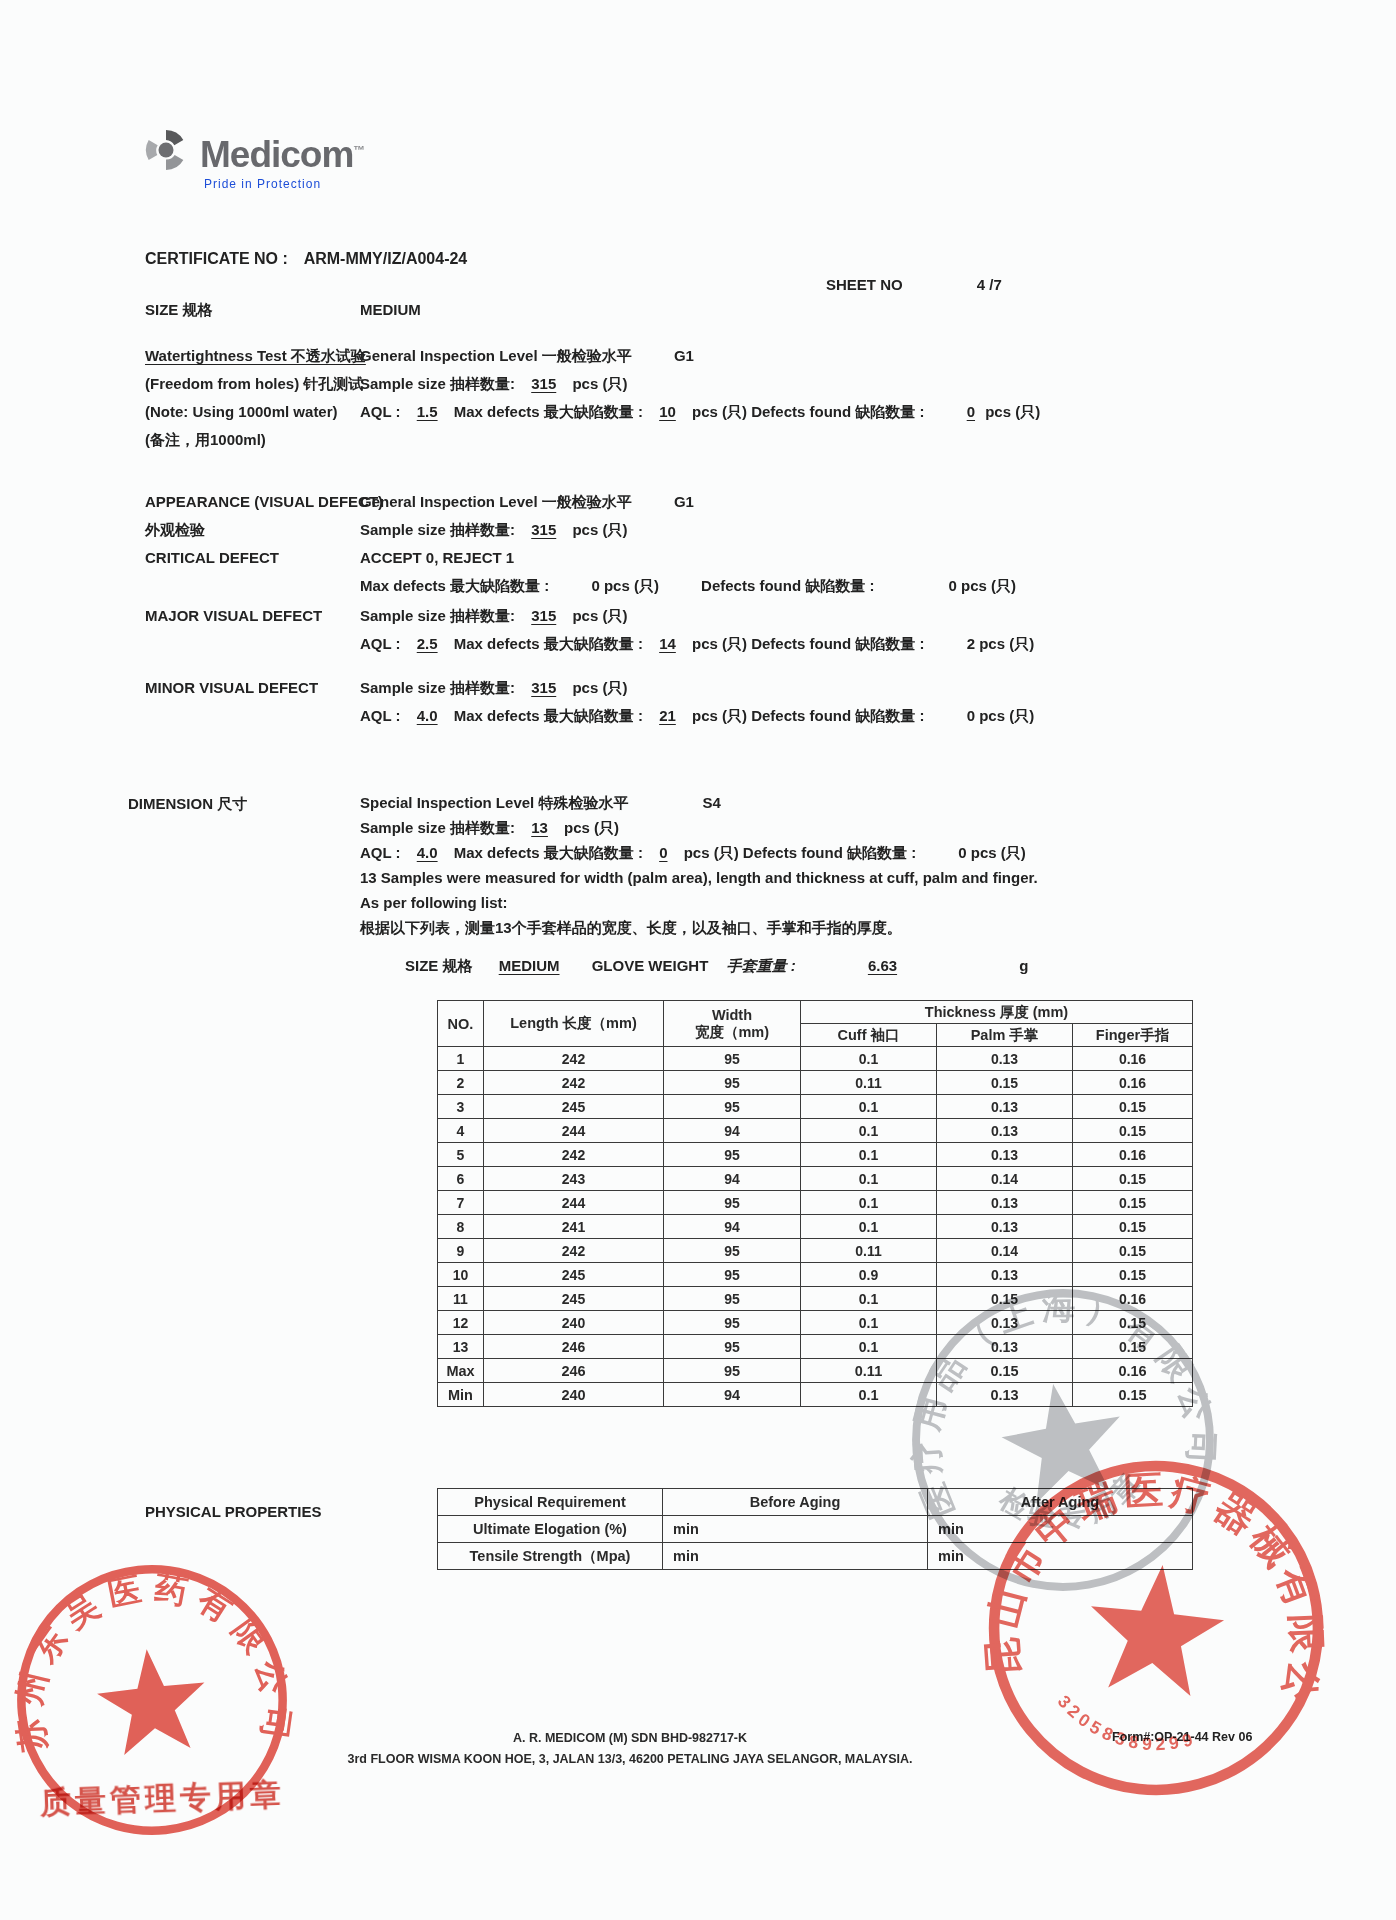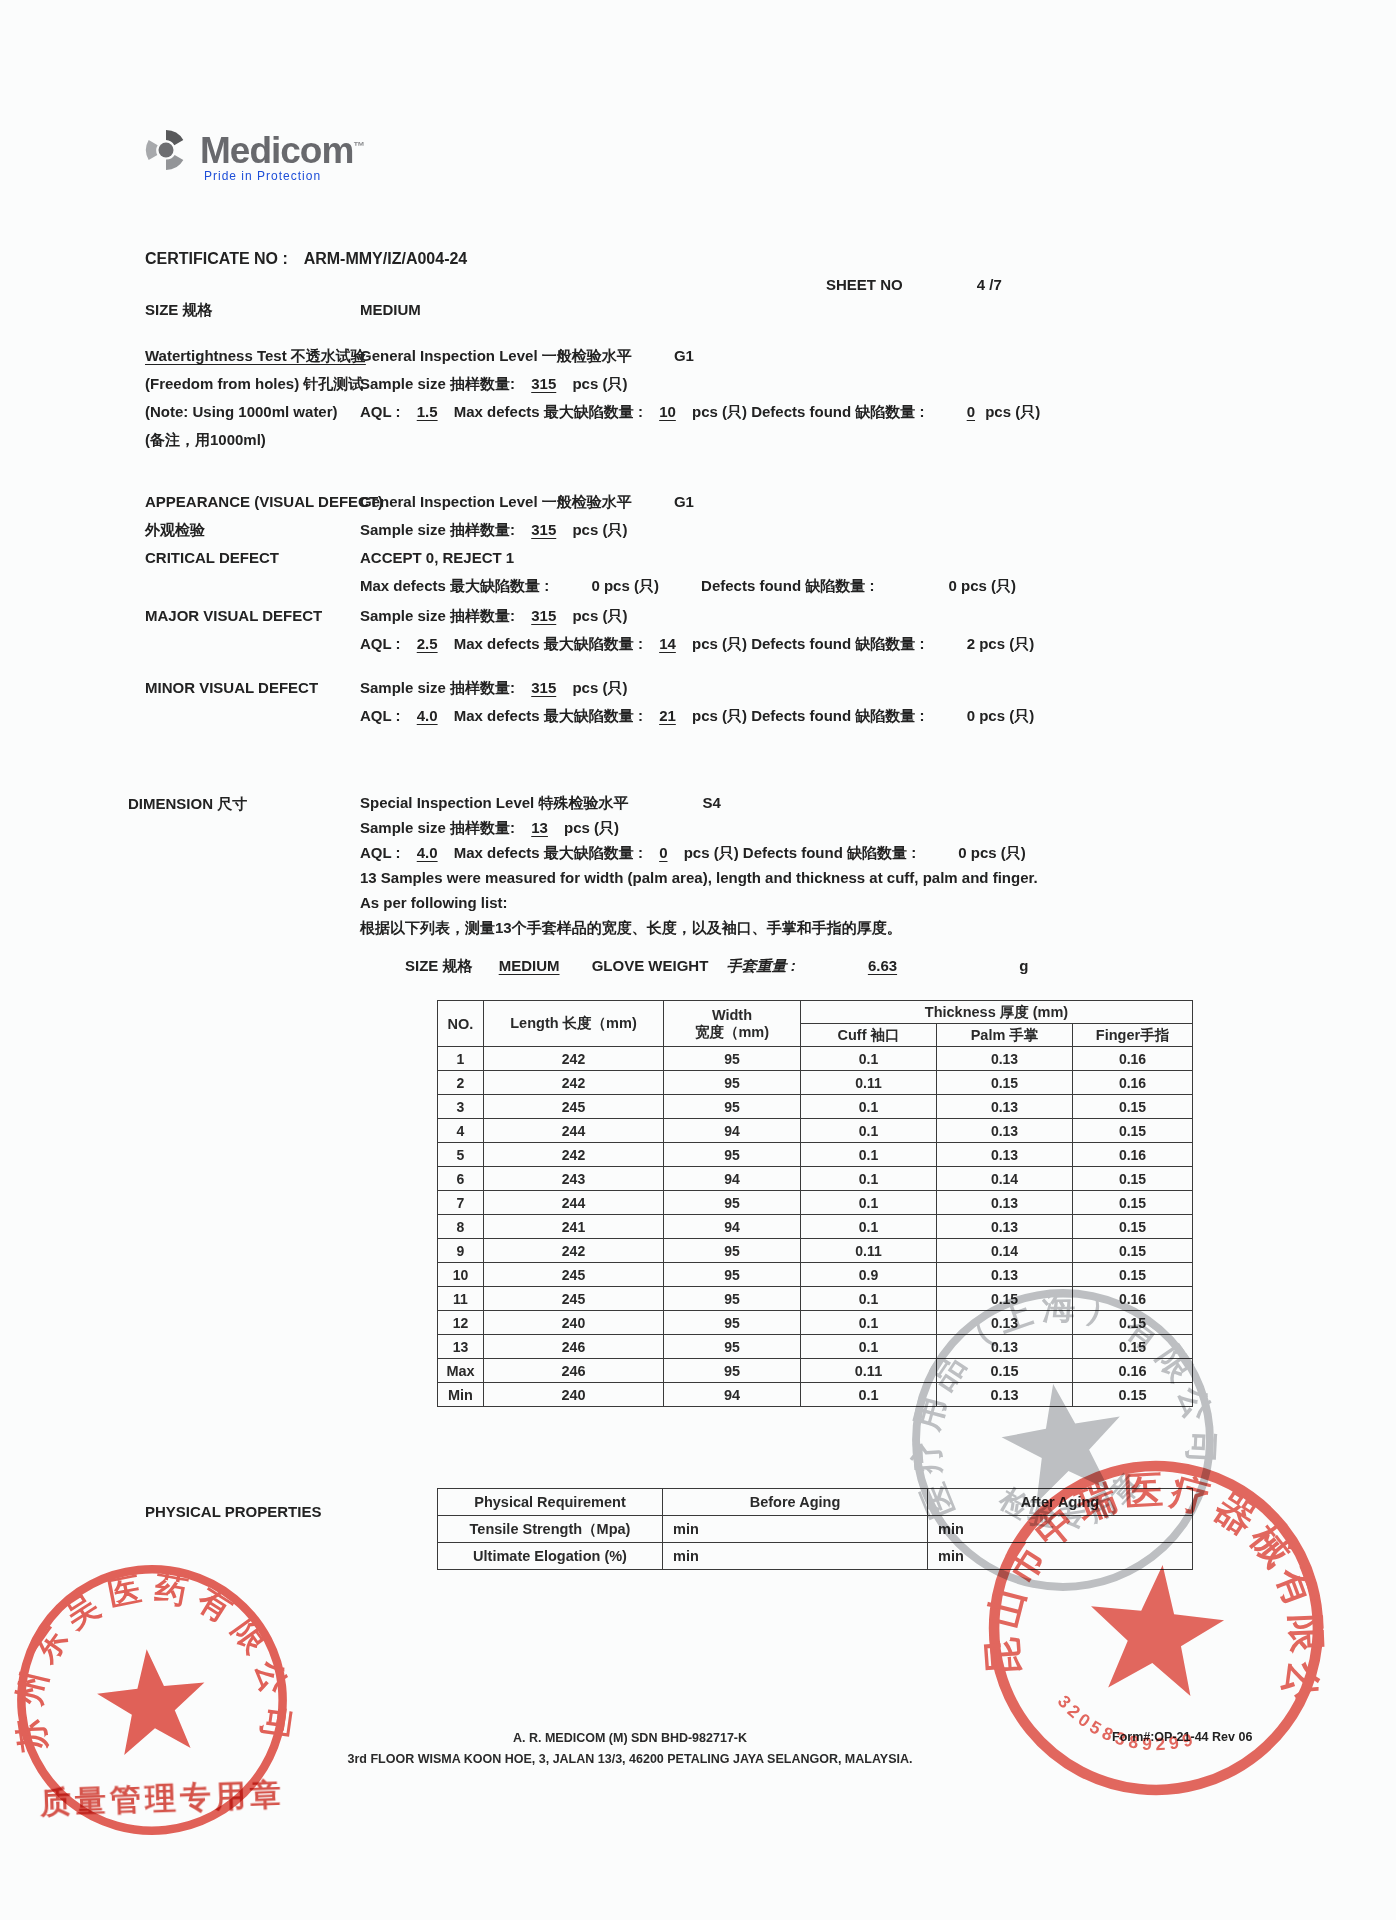--- a/index.html
+++ b/index.html
@@ -10,21 +10,21 @@
     color:#1e1e1e;
   }
   .abs{position:absolute;}
   .line{white-space:nowrap;font-weight:bold;font-size:15px;line-height:28px;color:#222;}
   .seg{display:inline-block;margin-right:12px;}
   .seg-lg{display:inline-block;margin-right:38px;}
   .seg-xl{display:inline-block;margin-right:70px;}
   .u{text-decoration:underline;text-underline-offset:3px;}
   
   .logo-row{display:flex;align-items:flex-start;gap:10px;}
-  .logo-word{font-size:37px;font-weight:bold;color:#68696d;letter-spacing:-1px;line-height:40px;}
+  .logo-word{font-size:37px;font-weight:bold;color:#68696d;letter-spacing:-1px;line-height:48px;}
   .logo-mark{font-size:12px;color:#8a8b8e;vertical-align:super;}
   .logo-tag{font-size:12px;color:#1d4ed8;margin-top:-2px;margin-left:4px;letter-spacing:1px;}
   
   .cert{font-size:16px;font-weight:bold;color:#222;}
   .sheet{font-size:15px;font-weight:bold;color:#222;margin-left:34px;}
   
   table{border-collapse:collapse;}
   .dim-table{width:755px;table-layout:fixed;font-size:14px;}
   .dim-table th,.dim-table td{
     border:1.5px solid #3a3a3a;text-align:center;font-weight:bold;color:#2a2a2a;
@@ -369,26 +369,26 @@
     </colgroup>
   <thead>
     <tr>
       <th>Physical Requirement</th>
       <th>Before Aging</th>
       <th>After Aging</th>
     </tr>
   </thead>
   <tbody>
       <tr>
-        <td>Tensile Strength（Mpa)</td>
+        <td>Ultimate Elogation (%)</td>
         <td>min</td>
         <td>min</td>
       </tr>
       <tr>
-        <td>Ultimate Elogation (%)</td>
+        <td>Tensile Strength（Mpa)</td>
         <td>min</td>
         <td>min</td>
       </tr>
     </tbody>
 </table>
 
 <div class="abs footer" style="left:230px;top:1728px;width:800px;">
   <div>A. R. MEDICOM (M) SDN BHD-982717-K</div>
   <div>3rd FLOOR WISMA KOON HOE, 3, JALAN 13/3, 46200 PETALING JAYA SELANGOR, MALAYSIA.</div>
 </div>

